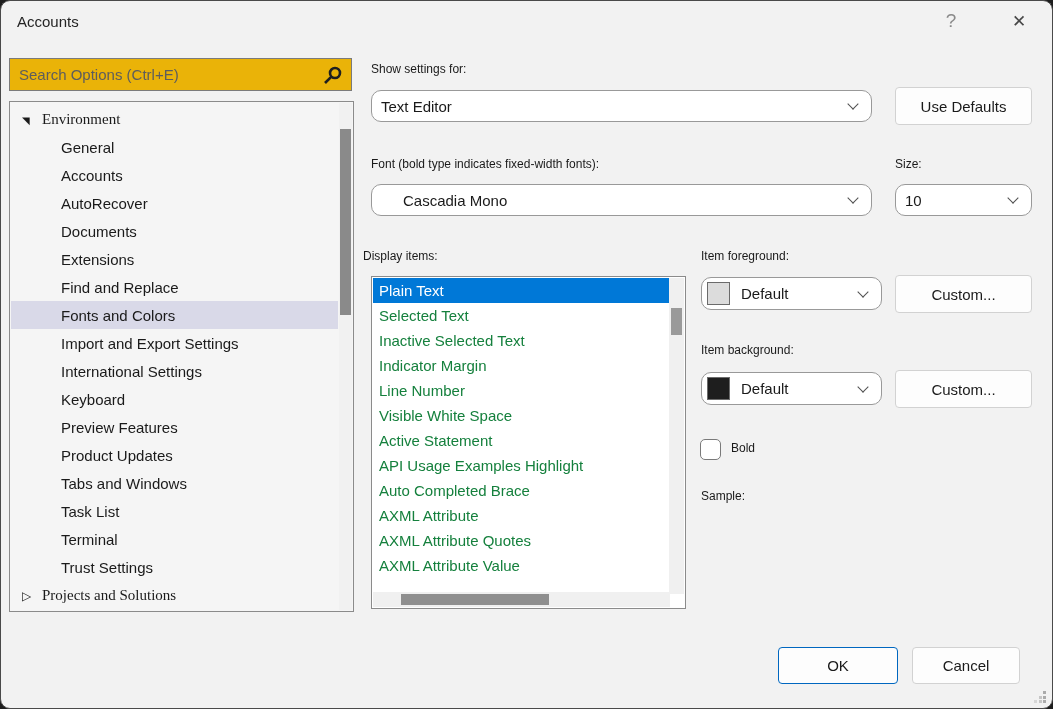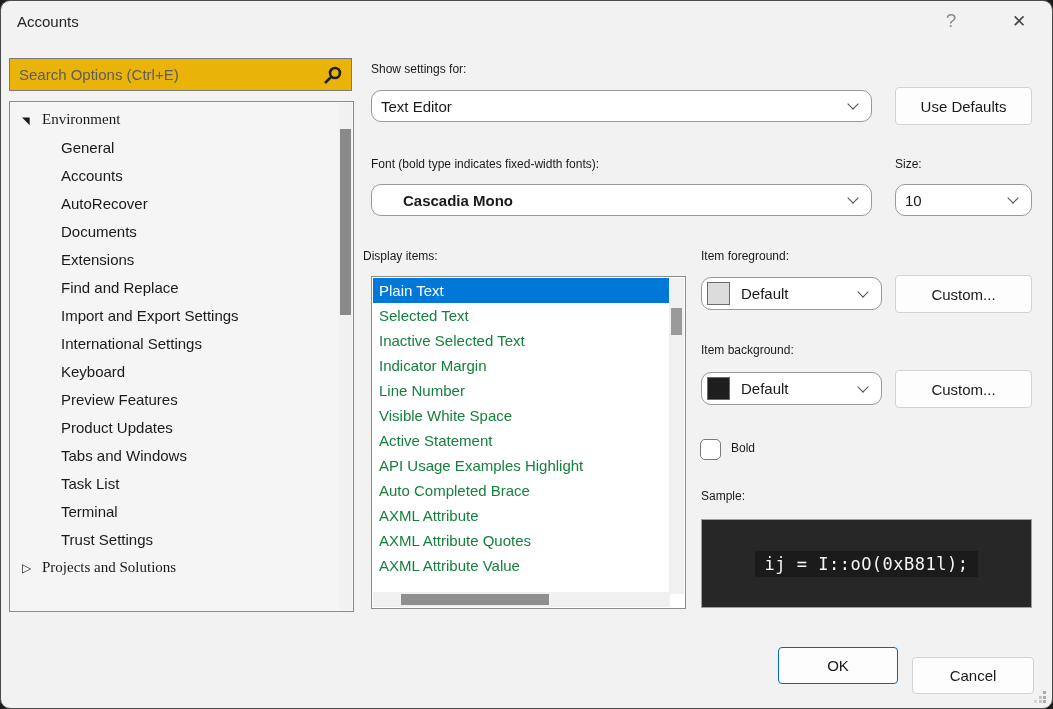--- a/index.html
+++ b/index.html
@@ -43,21 +43,21 @@
 
   
   .dd{
     background:#fff;border:1px solid #999;border-radius:10px;display:flex;align-items:center;
     padding:0 32px 0 9px;font-size:15px;color:#1a1a1a;
   }
   .dd::after{
     content:"";position:absolute;right:14px;top:50%;margin-top:-6px;width:7px;height:7px;
     border-right:1.4px solid #505050;border-bottom:1.4px solid #505050;transform:rotate(45deg);
   }
-  .dd.bold{font-weight:bold;padding-left:31px;}
+  .dd.bold{font-weight:normal;padding-left:31px;}
   .swatch{width:21px;height:21px;border:1px solid #6b6b6b;margin-right:11px;flex:none;}
 
   
   .btn{
     background:#fdfdfd;border:1px solid #d2d2d2;border-radius:4px;font-size:15px;color:#1a1a1a;
     display:flex;align-items:center;justify-content:center;cursor:default;
   }
   .btn.ok{border-color:#0067c0;}
 
   
@@ -137,20 +137,24 @@
         <div class="tree-row level-1 arrow-none">
 
           <span>Extensions</span>
         </div>
 
         <div class="tree-row level-1 arrow-none">
 
           <span>Find and Replace</span>
         </div>
 
+        <div class="tree-row selected level-1 arrow-none">
+
+          <span>Fonts and Colors</span>
+        </div>
 
         <div class="tree-row level-1 arrow-none">
 
           <span>Import and Export Settings</span>
         </div>
 
         <div class="tree-row level-1 arrow-none">
 
           <span>International Settings</span>
         </div>
@@ -286,26 +290,23 @@
   <div class="abs dd" style="left:700px;top:371px;width:181px;height:33px;padding-left:5px;">
     <span class="swatch" style="background-color: rgb(30, 30, 30);"></span>
     <span>Default</span>
   </div>
   <div class="abs btn" style="left:894px;top:369px;width:137px;height:38px;">Custom...</div>
 
   <div class="abs checkbox"></div>
   <div class="abs label" style="left:730px;top:440px;">Bold</div>
 
   <div class="abs label" style="left:700px;top:488px;">Sample:</div>
-  <div class="abs sample-box" style="background-color: rgb(39, 39, 39);">
-    <span class="sample-text">ij = I::oO(0xB81l);</span>
-  </div>
 
   <div class="abs btn ok" style="left:777px;top:646px;width:120px;height:37px;">OK</div>
-  <div class="abs btn" style="left:911px;top:646px;width:122px;height:37px;margin-top:10px;">Cancel</div>
+  <div class="abs btn" style="left:911px;top:646px;width:108px;height:37px;">Cancel</div>
 
   <div class="abs grip">
     <i></i>
       <i></i>
       <i></i>
       <i></i>
       <i></i>
       <i></i>
   </div>
 

